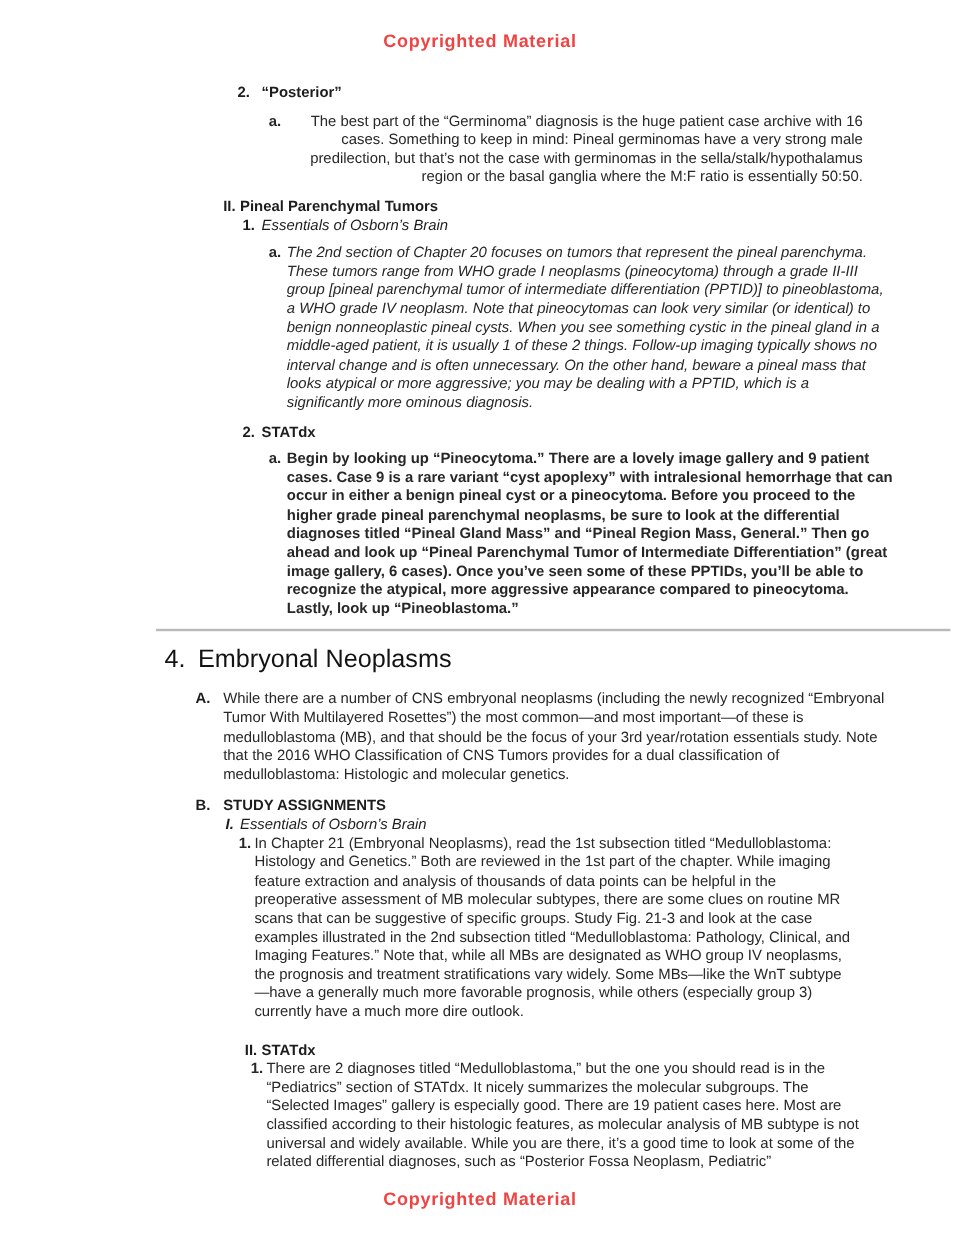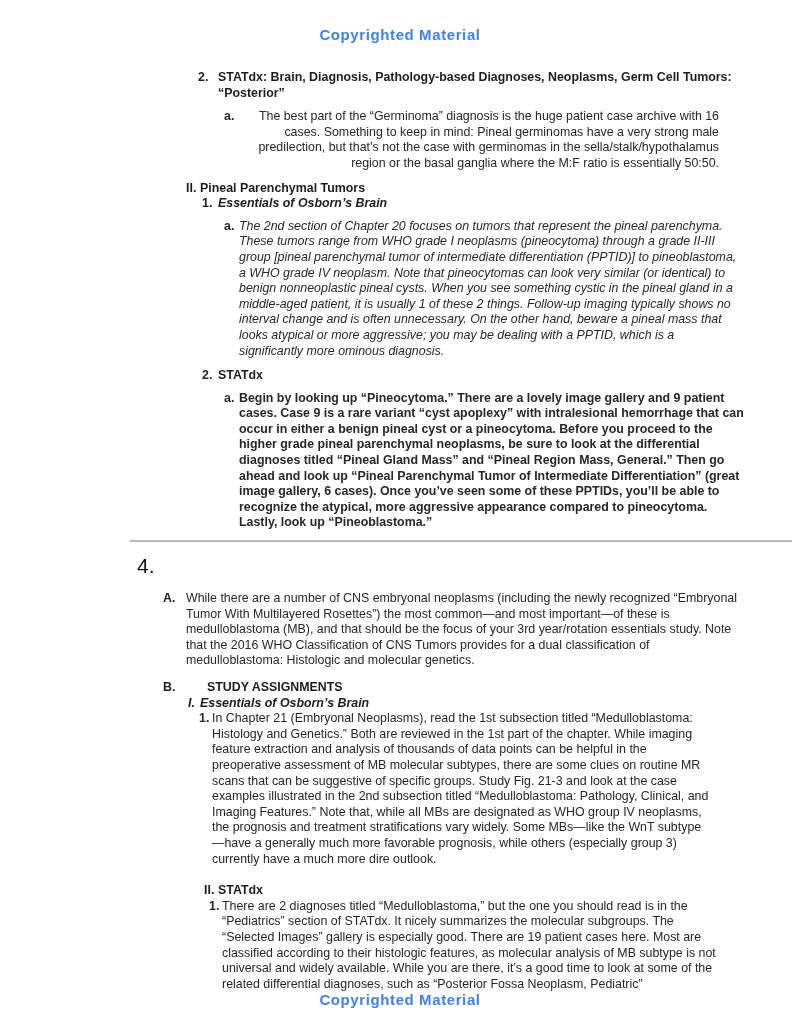--- a/index.html
+++ b/index.html
@@ -12,34 +12,34 @@
     color: #272727;
     font-size: 12.4px;
     line-height: 15.6px;
     overflow: hidden;
   }
   .watermark {
     position: absolute;
     left: 0;
     width: 100%;
     text-align: center;
-    color: #3b82f6;
+    color: #ef4444;
     font-weight: 700;
     font-size: 15px;
     letter-spacing: 0.6px;
   }
   .wm-top { top: 27px; }
   .wm-bottom { top: 992px; }
 
   .row { display: flex; align-items: flex-start; }
   .marker { flex: 0 0 auto; }
   .txt { flex: 0 1 auto; }
 
   .bold { font-weight: 700; }
-  .bold-italic { font-weight: 700; font-style: italic; }
+  .bold-italic { font-weight: 400; font-style: italic; }
 
   
   .germ-title { margin: 70px 0 0 198px; font-weight: 700; color: #1d1d1d; }
   .germ-title .marker { width: 20px; }
   .germ-title .txt { width: 530px; }
 
   .para-a { margin-left: 224px; }
   .para-a .marker { width: 15px; font-weight: 700; }
 
   .germ-para { margin-top: 8px; }
@@ -76,21 +76,21 @@
   .big-heading .marker { width: 28px; }
 
   
   .letter-item { margin-left: 163px; }
   .letter-item .marker { width: 23px; font-weight: 700; color: #1d1d1d; }
 
   .item-a { margin-top: 12px; }
   .item-a .txt { width: 558px; }
 
   .item-b { margin-top: 11px; }
-  .item-b .txt { font-weight: 700; color: #1d1d1d; margin-left: 21px; }
+  .item-b .txt { font-weight: 700; color: #1d1d1d; }
 
   .sub-roman-i { margin-left: 188px; color: #1d1d1d; }
   .sub-roman-i .marker { width: 12px; font-weight: 700; }
 
   .b-num-1 { margin-left: 199px; }
   .b-num-1 .marker { width: 13px; font-weight: 700; }
   .b-num-1 .txt { width: 497px; }
 
   .sub-roman-ii { margin: 16px 0 0 204px; font-weight: 700; color: #1d1d1d; }
   .sub-roman-ii .marker { width: 14px; }
@@ -102,21 +102,20 @@
 </head>
 <body>
 
 <div class="page">
 
   <div class="watermark wm-top">Copyrighted Material</div>
 
   <div class="row germ-title">
     <span class="marker">2.</span>
     <span class="txt">
-      <div>STATdx: Brain, Diagnosis, Pathology-based Diagnoses, Neoplasms, Germ Cell Tumors:</div>
       <div>“Posterior”</div>
     </span>
   </div>
 
   <div class="row para-a germ-para">
     <span class="marker">a.</span>
     <span class="txt">The best part of the “Germinoma” diagnosis is the huge patient case archive with 16 cases. Something to keep in mind: Pineal germinomas have a very strong male predilection, but that’s not the case with germinomas in the sella/stalk/hypothalamus region or the basal ganglia where the M:F ratio is essentially 50:50.</span>
   </div>
 
   <div class="row roman-heading">
@@ -141,20 +140,21 @@
 
   <div class="row para-a statdx-para">
     <span class="marker">a.</span>
     <span class="txt">Begin by looking up “Pineocytoma.” There are a lovely image gallery and 9 patient cases. Case 9 is a rare variant “cyst apoplexy” with intralesional hemorrhage that can occur in either a benign pineal cyst or a pineocytoma. Before you proceed to the higher grade pineal parenchymal neoplasms, be sure to look at the differential diagnoses titled “Pineal Gland Mass” and “Pineal Region Mass, General.” Then go ahead and look up “Pineal Parenchymal Tumor of Intermediate Differentiation” (great image gallery, 6 cases). Once you’ve seen some of these PPTIDs, you’ll be able to recognize the atypical, more aggressive appearance compared to pineocytoma. Lastly, look up “Pineoblastoma.”</span>
   </div>
 
   <div class="divider"></div>
 
   <div class="row big-heading">
     <span class="marker">4.</span>
+    <span class="txt">Embryonal Neoplasms</span>
   </div>
 
   <div class="row letter-item item-a">
     <span class="marker">A.</span>
     <span class="txt">While there are a number of CNS embryonal neoplasms (including the newly recognized “Embryonal Tumor With Multilayered Rosettes”) the most common—and most important—of these is medulloblastoma (MB), and that should be the focus of your 3rd year/rotation essentials study. Note that the 2016 WHO Classification of CNS Tumors provides for a dual classification of medulloblastoma: Histologic and molecular genetics.</span>
   </div>
 
   <div class="row letter-item item-b">
     <span class="marker">B.</span>
     <span class="txt">STUDY ASSIGNMENTS</span>

